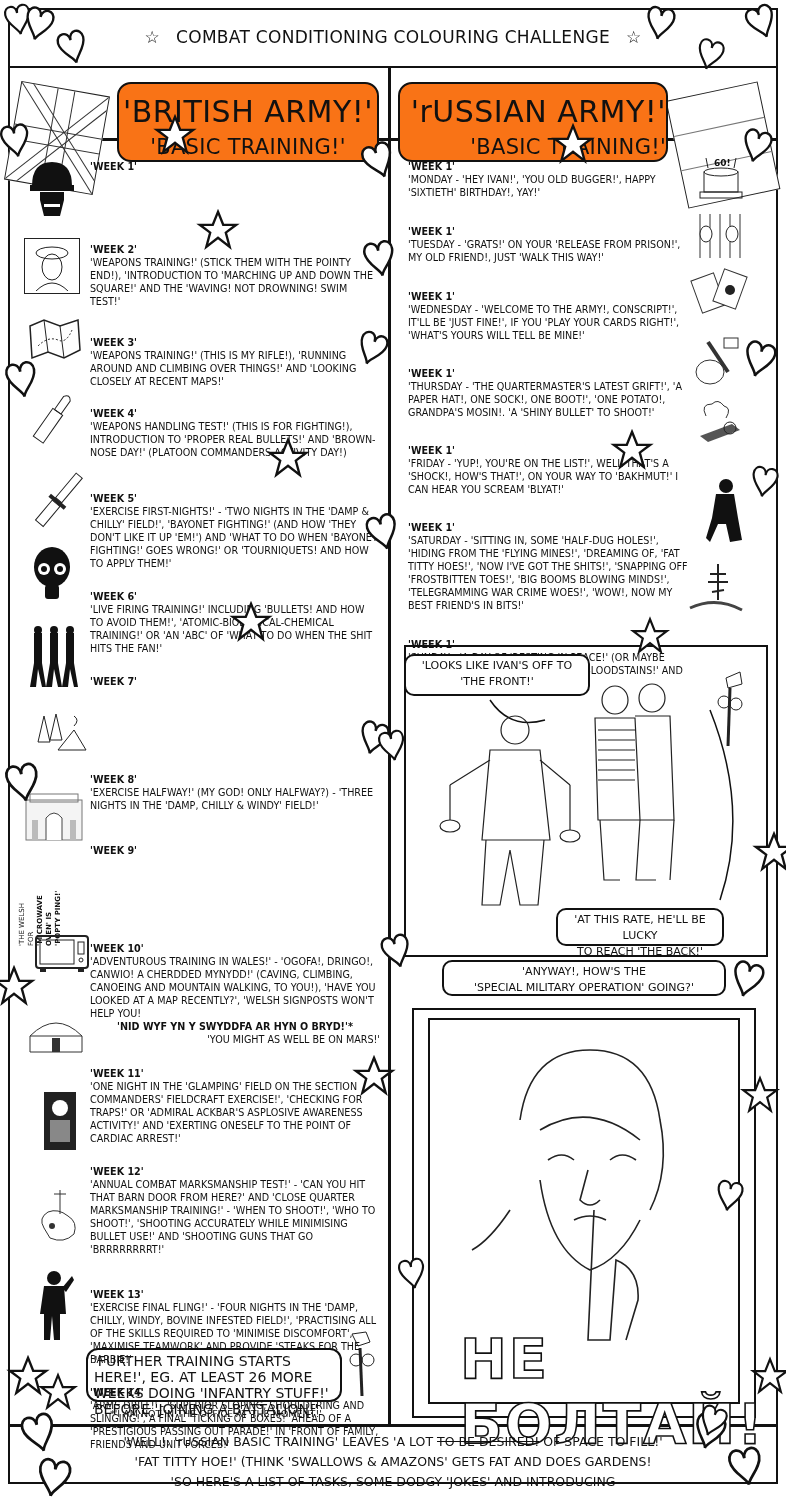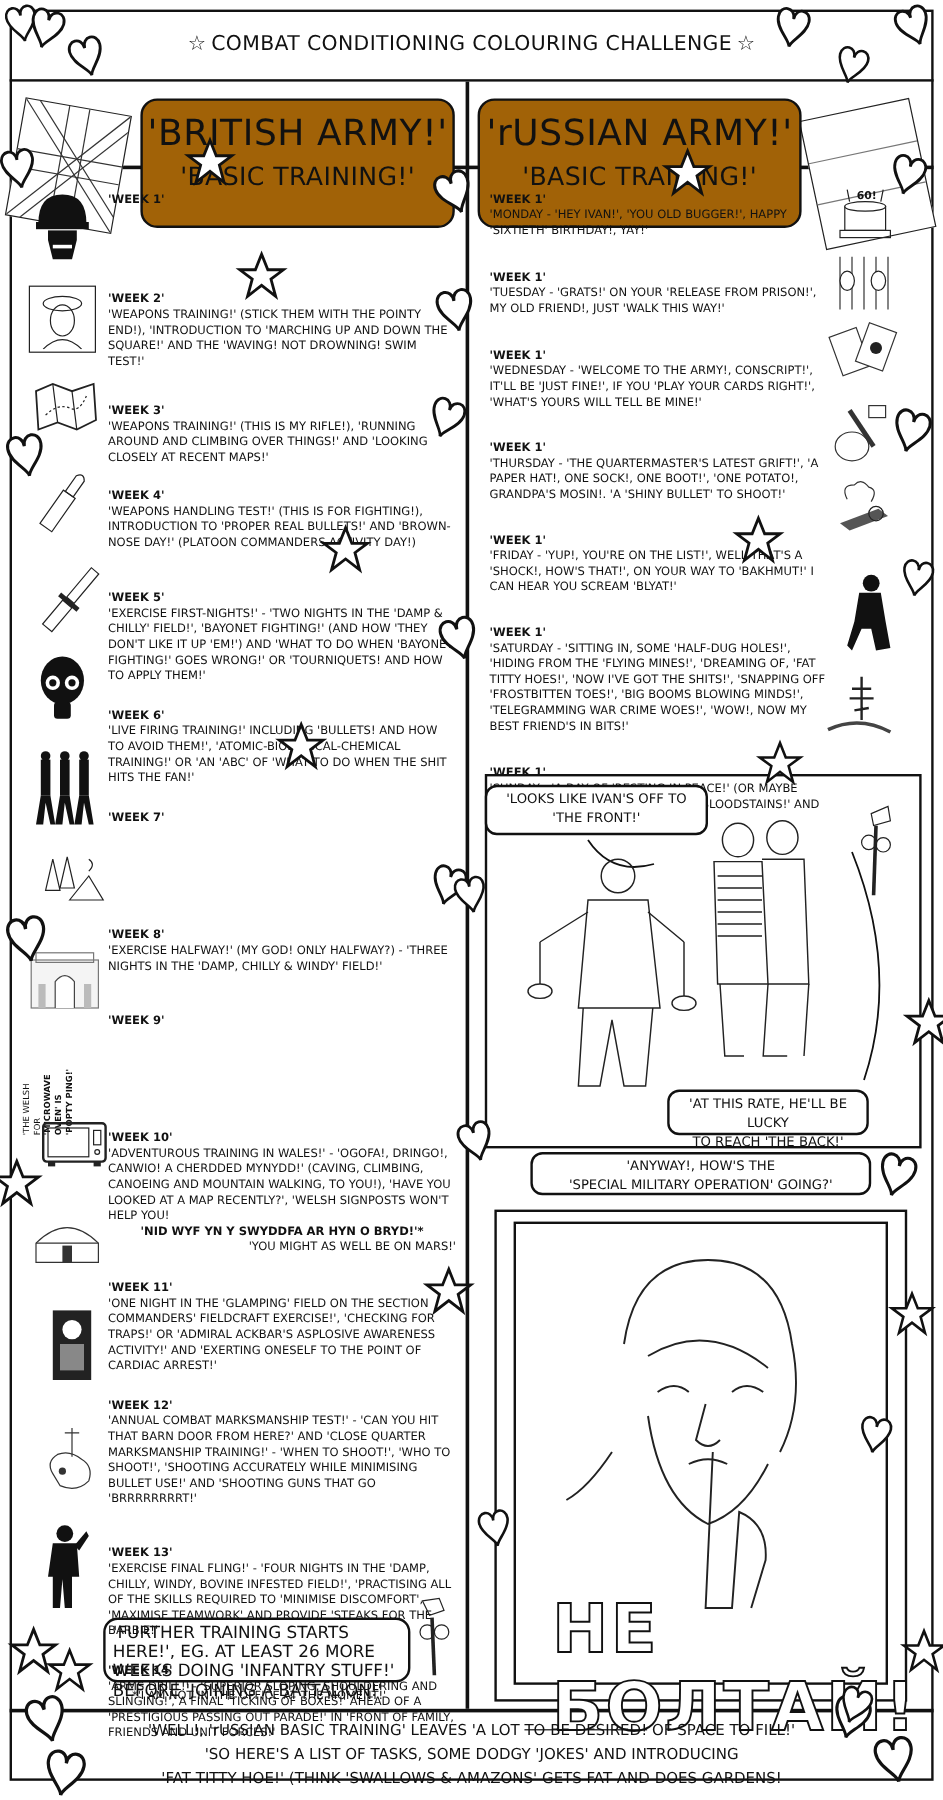--- a/index.html
+++ b/index.html
@@ -7,25 +7,25 @@
   body { position: relative; font-family: "DejaVu Sans", sans-serif; color: #111; }
 
   .frame { position: absolute; left: 8px; top: 8px; width: 770px; height: 1476px; border: 2.5px solid #111; }
   .title-bar { position: absolute; left: 8px; top: 8px; width: 770px; height: 60px; border-bottom: 2.5px solid #111; display: flex; align-items: center; justify-content: center; }
   .title-bar span { font-size: 17px; letter-spacing: 0.3px; }
 
   .col-divider { position: absolute; left: 388px; top: 68px; width: 2.5px; height: 1356px; background: #111; }
   .header-divider { position: absolute; left: 8px; top: 138px; width: 770px; height: 2.5px; background: #111; }
   .footer-divider { position: absolute; left: 8px; top: 1424px; width: 770px; height: 2.5px; background: #111; }
 
-  .army-box { position: absolute; top: 82px; height: 108px; border: 2px solid #111; border-radius: 14px; text-align: center; background: #a16207; }
+  .army-box { position: absolute; top: 82px; height: 80px; border: 2px solid #111; border-radius: 14px; text-align: center; background: #f97316; }
   .army-box .big { font-size: 30px; margin-top: 10px; letter-spacing: 0.5px; }
   .army-box .small { font-size: 21px; margin-top: 6px; letter-spacing: 0.3px; }
   .army-box.uk { left: 117px; width: 262px; }
-  .army-box.ru { left: 398px; width: 270px; }
+  .army-box.ru { left: 398px; width: 270px; text-align: right; }
 
   .flag { position: absolute; border: 1.5px solid #222; background: #fff; }
   .flag.uk { left: 12px; top: 88px; width: 90px; height: 100px; transform: rotate(10deg); overflow: hidden; }
   .flag.uk .cross-v { position: absolute; left: 36px; top: -10px; width: 18px; height: 120px; border-left: 1px solid #333; border-right: 1px solid #333; }
   .flag.uk .cross-h { position: absolute; top: 42px; left: -10px; width: 110px; height: 16px; border-top: 1px solid #333; border-bottom: 1px solid #333; }
   .flag.uk .diag1, .flag.uk .diag2 { position: absolute; left: -20px; top: 44px; width: 140px; height: 10px; border-top: 1px solid #333; border-bottom: 1px solid #333; }
   .flag.uk .diag1 { transform: rotate(48deg); }
   .flag.uk .diag2 { transform: rotate(-48deg); }
   .flag.ru { left: 676px; top: 90px; width: 94px; height: 110px; transform: rotate(-12deg); }
   .flag.ru .stripe { height: 33%; border-bottom: 1px solid #777; }
@@ -57,21 +57,21 @@
 
   .deco { position: absolute; }
   .svg-abs { position: absolute; overflow: visible; }
 </style>
 </head>
 <body>
 
 <div class="frame"></div>
 <div class="title-bar">
   <span>☆</span>
-  <span style="margin:0 4px;">COMBAT CONDITIONING COLOURING CHALLENGE</span>
+  <span style="margin:0 16px;">COMBAT CONDITIONING COLOURING CHALLENGE</span>
   <span>☆</span>
 </div>
 <div class="header-divider"></div>
 <div class="col-divider"></div>
 <div class="footer-divider"></div>
 
 <div class="flag uk">
   <div class="diag1"></div>
     <div class="diag2"></div>
   <div class="cross-h"></div>
@@ -387,22 +387,22 @@
     <path d="M104 180 Q120 172 136 180"></path>
     <path d="M70 140 Q80 210 120 230 Q150 220 170 180"></path>
     <path d="M40 170 Q20 200 2 210"></path>
     <path d="M124 170 L118 300 L140 300 L146 220 Q170 230 168 260 L156 300"></path>
   </g>
 </svg>
 <div class="poster-text">НЕ БОЛТАЙ!</div>
 
 <div class="footer-text">
   <div><span>'WELL!, 'rUSSIAN BASIC TRAINING' LEAVES 'A LOT </span><s>TO BE DESIRED!</s><span> OF SPACE TO FILL!'</span></div>
+  <div>'FAT TITTY HOE!' (THINK 'SWALLOWS &amp; AMAZONS' GETS FAT AND DOES GARDENS!</div>
   <div>'SO HERE'S A LIST OF TASKS, SOME DODGY 'JOKES' AND INTRODUCING</div>
-  <div>'FAT TITTY HOE!' (THINK 'SWALLOWS &amp; AMAZONS' GETS FAT AND DOES GARDENS!</div>
 </div>
 
 <svg class="svg-abs" style="left:0;top:0" width="786" height="1500">
   <defs>
     <path id="heart" d="M0 6 C0 -2 10 -2 10 6 C10 -2 20 -2 20 6 C20 14 10 20 10 24 C10 20 0 14 0 6 Z" fill="#fff" stroke="#111" stroke-width="1.8"></path>
     <path id="star" d="M0 -14 L4 -4 L14 -4 L6 2 L9 13 L0 6 L-9 13 L-6 2 L-14 -4 L-4 -4 Z" fill="#fff" stroke="#111" stroke-width="1.8"></path>
   </defs>
   <g>
     <use href="#heart" transform="translate(4,8) scale(1.2) rotate(-10)"></use>
     <use href="#heart" transform="translate(30,6) scale(1.3) rotate(15)"></use>

